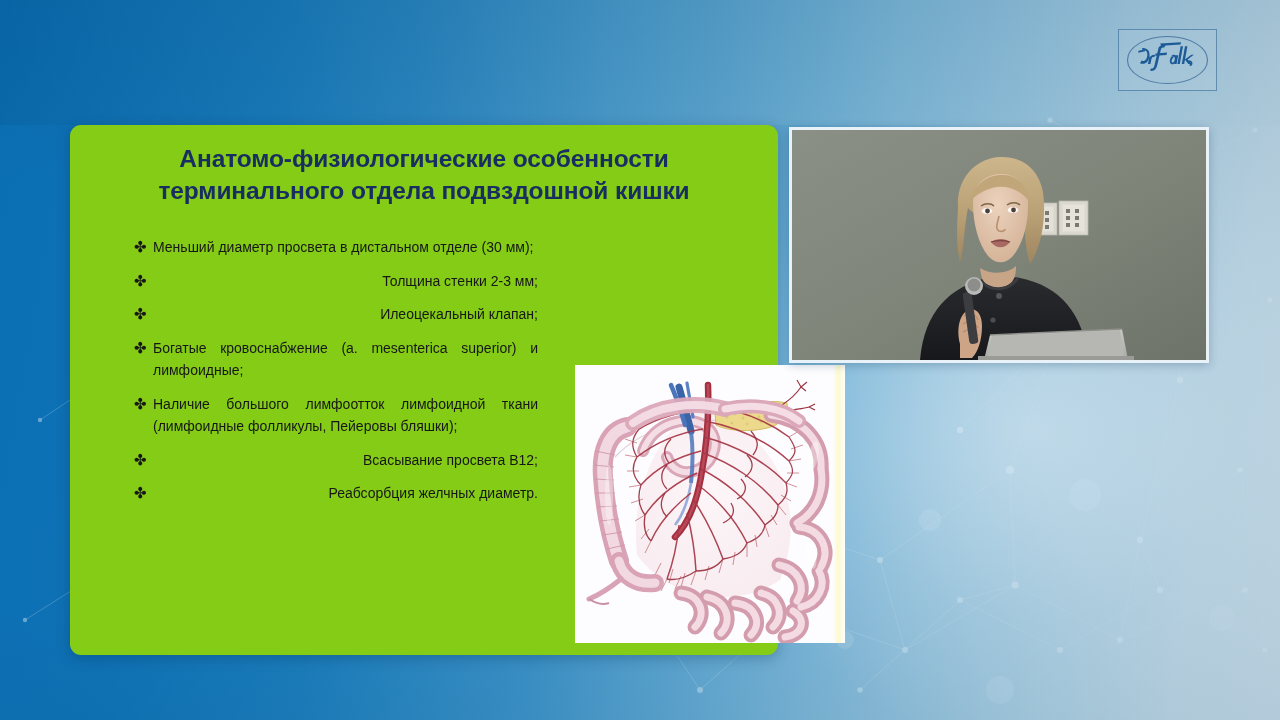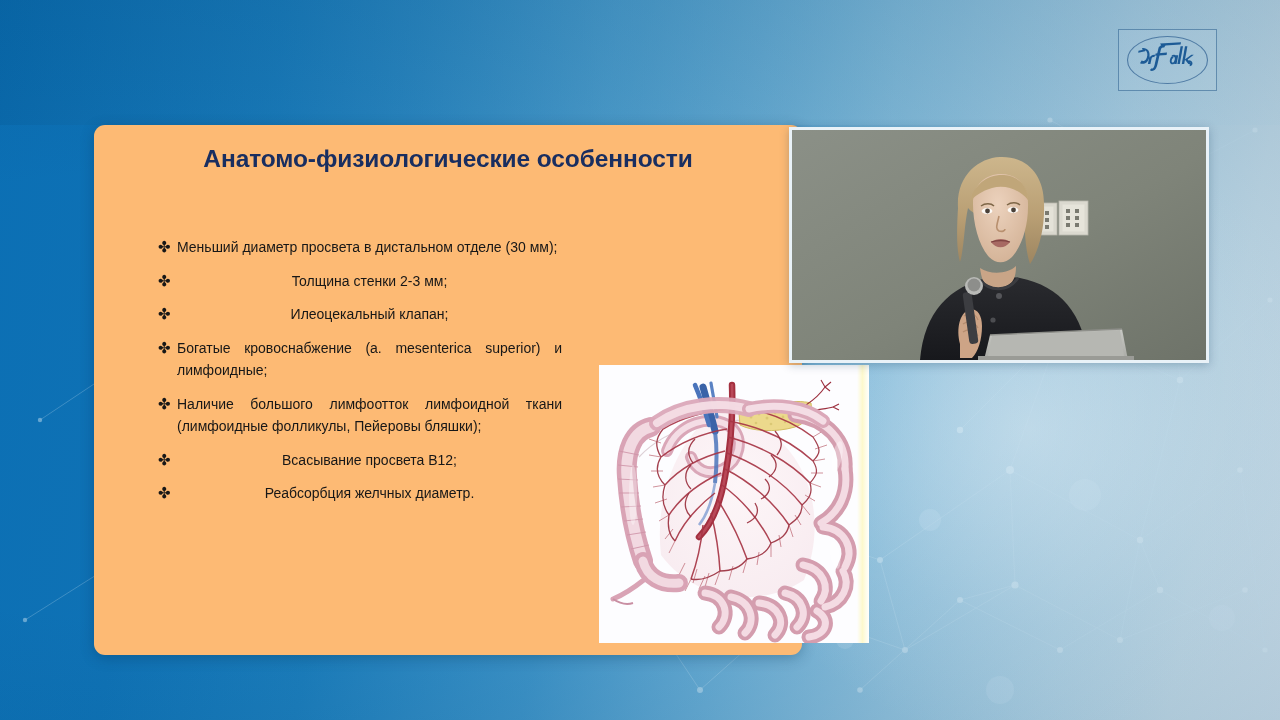--- a/index.html
+++ b/index.html
@@ -42,23 +42,22 @@
   }
   .bg-vignette {
     position:absolute; inset:0;
     background:radial-gradient(ellipse at 18% 55%, rgba(0,0,0,0) 40%, rgba(2,60,100,.18) 100%);
   }
   .bg-net { position:absolute; inset:0; opacity:.55; }
 
   
   .slide-card {
     position:absolute; left:70px; top:125px; width:708px; height:530px;
-    background:#fdba74; border-radius:11px;
+    background:#84cc16; border-radius:11px;
     box-shadow:0 3px 14px rgba(2,45,80,.30);
-    margin-left:24px;
   }
   .slide-title {
     position:absolute; left:22px; top:18px; width:664px;
     text-align:center;
     color:#192e60;
     font-weight:bold;
     font-size:24.5px;
     line-height:32px;
     letter-spacing:-.1px;
   }
@@ -81,21 +80,21 @@
   }
   .bullet-text {
     flex:1 1 auto;
     color:#171717;
     font-size:14px;
     line-height:22.5px;
     text-align:justify;
     text-justify:inter-word;
     hyphens:none;
   }
-  .bullet-row.single .bullet-text { text-align:center; }
+  .bullet-row.single .bullet-text { text-align:right; }
 
   
   .illus {
     position:absolute; left:505px; top:240px; width:270px; height:278px;
     background:#fdfdff;
     overflow:hidden;
   }
   .illus .yellow-edge {
     position:absolute; right:0; top:0; width:12px; height:100%;
     background:linear-gradient(90deg, rgba(255,252,210,0) 0%, rgba(253,248,196,.85) 45%, rgba(255,255,255,1) 100%);
@@ -199,20 +198,21 @@
         <circle cx="845" cy="640" r="9"></circle>
     </g>
   </svg>
 
   <div class="bg-vignette"></div>
 
   <div class="slide-card">
 
     <div class="slide-title">
       <span class="t-line">Анатомо-физиологические особенности</span>
+      <span class="t-line">терминального отдела подвздошной кишки</span>
     </div>
 
     <div class="bullets">
       <div class="bullet-row">
         <span class="bullet-mark">✤</span>
         <span class="bullet-text">Меньший диаметр просвета в дистальном отделе (30 мм);</span>
       </div>
       <div class="bullet-row single">
         <span class="bullet-mark">✤</span>
         <span class="bullet-text">Толщина стенки 2-3 мм;</span>

